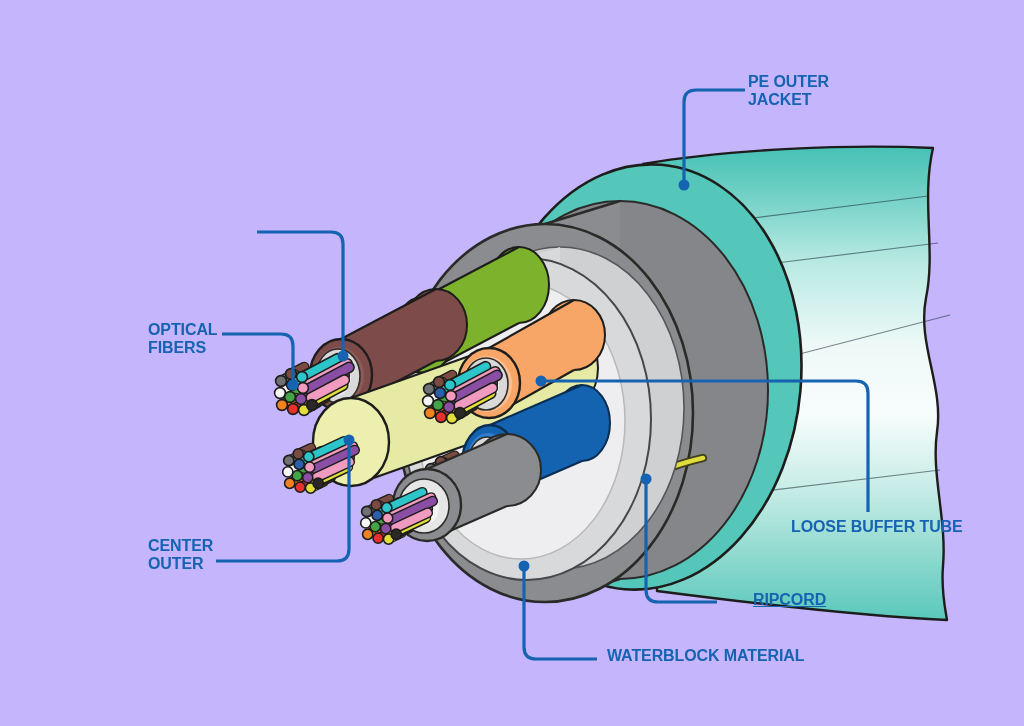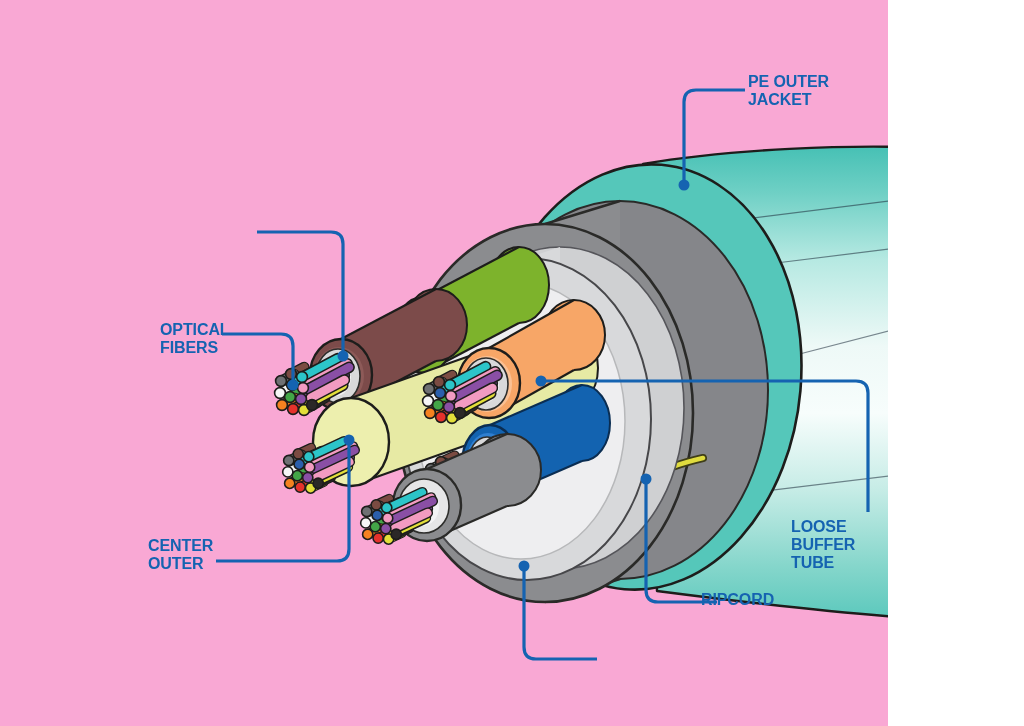--- a/index.html
+++ b/index.html
@@ -1,26 +1,26 @@
 <!DOCTYPE html>
 <html style="--accent: #1563b1;"><head>
 <meta charset="utf-8">
 <style>
   html,body{margin:0;padding:0;background:#ffffff;}
-  #stage{position:relative;width:888px;height:726px;background:#f9a8d4;overflow:hidden;
+  #stage{position:relative;width:1024px;height:726px;background:#c4b5fd;overflow:hidden;
          font-family:"Liberation Sans",sans-serif;}
   #diagram-svg{position:absolute;left:0;top:0;}
   .label{position:absolute;font:700 16px/18px "Liberation Sans",sans-serif;
          color:var(--accent,#1563b1);white-space:pre-line;letter-spacing:-0.1px;}
   .lbl-pe{left:748px;top:73px;}
   .lbl-water{left:148px;top:197px;}
-  .lbl-optical{left:148px;top:321px;margin-left:12px;}
+  .lbl-optical{left:148px;top:321px;}
   .lbl-center{left:148px;top:537px;}
   .lbl-loose{left:791px;top:518px;}
-  .lbl-ripcord{left:701px;top:591px;}
+  .lbl-ripcord{left:753px;top:591px;text-decoration:underline;}
   .lbl-waterblock{left:607px;top:647px;}
 </style>
 </head>
 <body>
 
 <div id="stage">
 
 <svg id="diagram-svg" width="1024" height="726" viewBox="0 0 1024 726">
   <defs>
     <linearGradient id="bodyGrad" x1="0" y1="145" x2="0" y2="624" gradientUnits="userSpaceOnUse">
@@ -456,14 +456,15 @@
 </svg>
 
 <div class="label lbl-pe">PE OUTER
 JACKET</div>
 <div class="label lbl-optical">OPTICAL
 FIBERS</div>
 <div class="label lbl-center">CENTER
 OUTER</div>
 <div class="label lbl-loose">LOOSE BUFFER TUBE</div>
 <div class="label lbl-ripcord">RIPCORD</div>
+<div class="label lbl-waterblock">WATERBLOCK MATERIAL</div>
 
 </div>
 
 </body></html>

